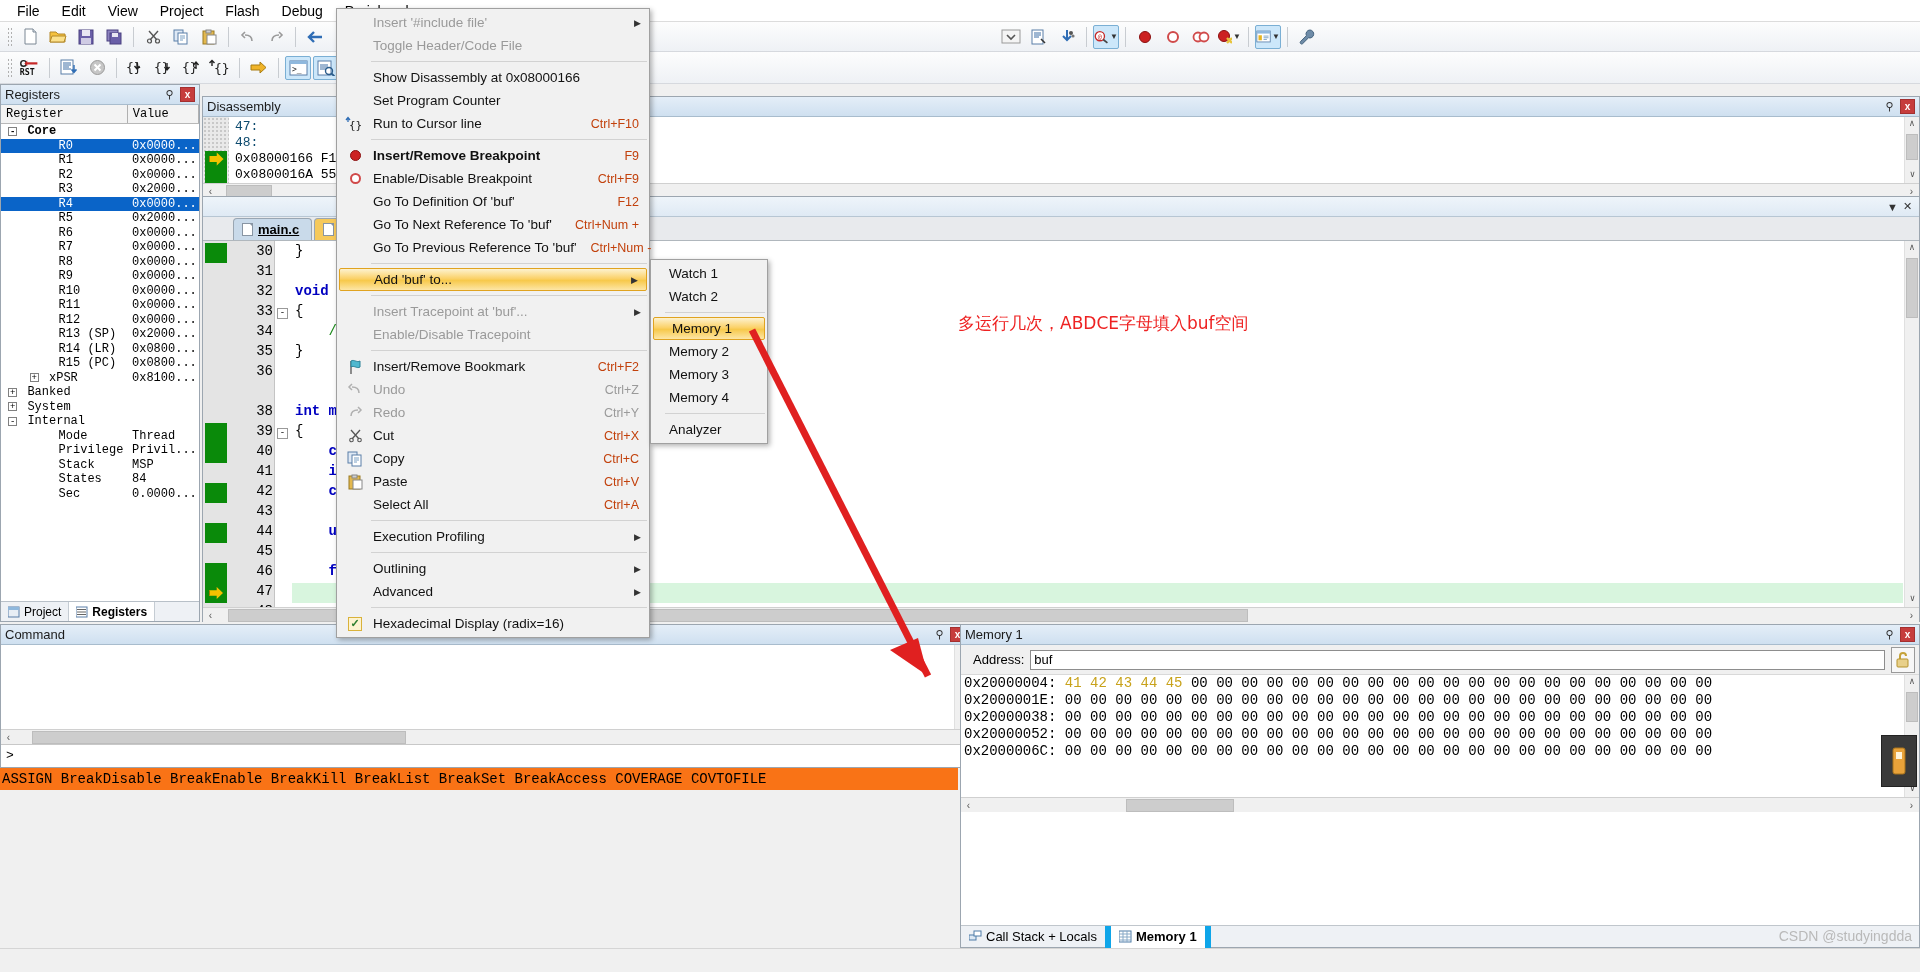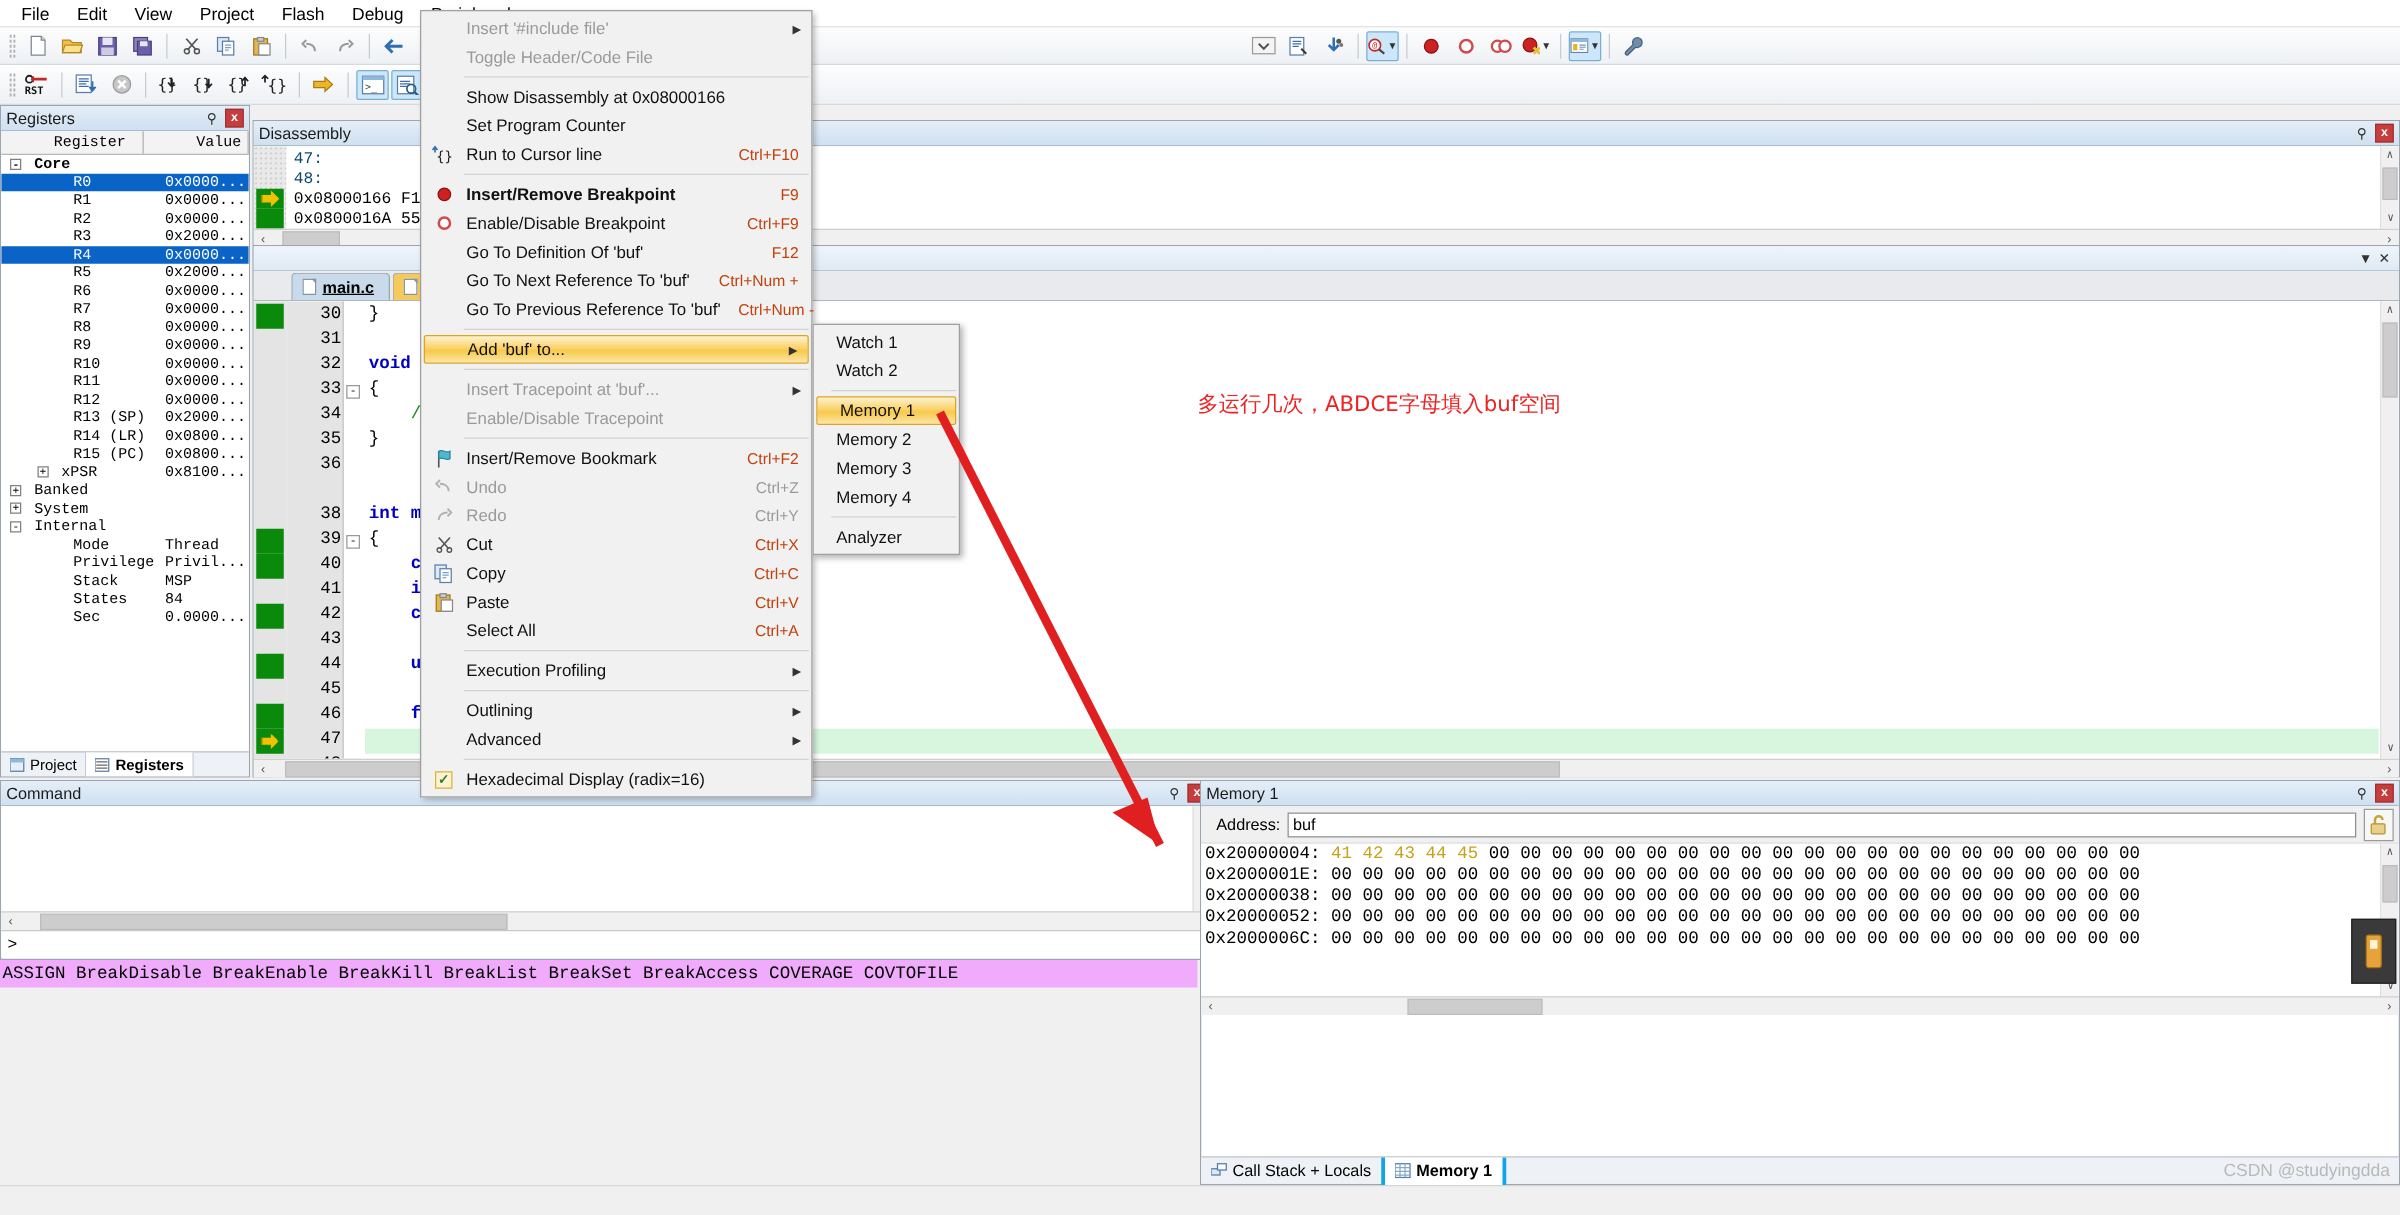--- a/index.html
+++ b/index.html
@@ -61,21 +61,21 @@
     width: 15px; height: 15px; display: flex; align-items: center;
     justify-content: center; font-size: 11px; color: #333; cursor: default;
   }
   .closebtn { background: #c63d3d; color: #fff; font-weight: bold; font-size: 10px;
               border: 1px solid #a33030; margin-left: 3px; }
 
   
   #registers { left: 0; top: 84px; width: 200px; height: 538px; }
   .reg-head { display: flex; height: 19px; background: #f3f3f3;
     border-bottom: 1px solid #b8b8b8; font-family: "Liberation Mono", monospace; font-size: 12px; }
-  .reg-head div { border-right: 1px solid #b0b0b0; padding: 2px 5px; color:#000;margin-left:37px;}
+  .reg-head div { border-right: 1px solid #b0b0b0; padding: 2px 5px; color:#000;}
   .reg-head .c1 { width: 128px; }
   .reg-head .c2 { width: 72px; }
   .reg-body { font-family: "Liberation Mono", monospace; font-size: 12px;
     height: 478px; overflow: hidden; background: #fff; position: relative; }
   .reg-row { height: 14.5px; display: flex; align-items: center; white-space: nowrap; }
   .reg-row .nm { padding-left: 0; color: #000; }
   .reg-row .vl { position: absolute; left: 131px; color: #000; }
   .reg-row.sel { background: #0a64c8; }
   .reg-row.sel .nm, .reg-row.sel .vl { color: #fff; }
   .reg-row.grp .nm { font-weight: bold; }
@@ -156,42 +156,42 @@
      text-align: center; color: #000; font-family: "Liberation Mono", monospace; }
 
   
   #command { left: 0; top: 624px; width: 970px; height: 144px; }
   .cmd-out { height: 84px; background: #fff; position: relative; overflow:hidden; }
   .cmd-input { height: 22px; background: #fff; border-top: 1px solid #c8c8c8;
     display: flex; align-items: center; padding-left: 5px;
     font-family: "Liberation Mono", monospace; font-size: 13px; }
   .cmd-help { position: absolute; left: 0; top: 768px; width: 958px; height: 22px;
     font-family: "Liberation Mono", monospace; font-size: 14px; color: #000;
-    display: flex; align-items: center; padding-left: 2px; background: #f0abfc;
+    display: flex; align-items: center; padding-left: 2px; background: #f97316;
     white-space: nowrap; overflow: hidden; }
 
   
   #memory { left: 960px; top: 624px; width: 960px; height: 324px; }
   .mem-addr-row { height: 30px; background: #f0f0f0; display: flex; align-items: center;
     padding: 0 4px; border-bottom: 1px solid #d9d9d9; }
   .mem-addr-row label { font-size: 13px; color: #000; margin: 0 6px 0 8px; }
   .mem-addr-input { flex: 1; height: 20px; border: 1px solid #8d8d8d; background: #fff;
     font-family: "Liberation Sans", sans-serif; font-size: 13px; padding: 0 3px;
     color: #000; outline: none; }
   .lockbtn { width: 24px; height: 26px; margin-left: 6px; border: 1px solid #9a9a9a;
     background: #f7f7f7; display: flex; align-items: center; justify-content: center; }
   .mem-body { position: relative; height: 122px; background: #fff; overflow: hidden;
     font-family: "Liberation Mono", monospace; font-size: 14px; }
   .mem-row { height: 17px; white-space: nowrap; padding-left: 3px; color: #000; }
   .mem-row .ad { color: #000; }
   .mem-row .hl { color: #c8a21a; }
   .mem-tabs { position: absolute; left: 0; bottom: 0; width: 100%; height: 22px;
     display: flex; align-items: center; background: #eef1f5; border-top: 1px solid #c0c6cc; }
   .mem-tab { display: flex; align-items: center; gap: 4px; padding: 0 8px; height: 22px;
-    font-size: 13px; border-right: 3px solid #0ea5e9; color: #000; cursor: default; }
+    font-size: 13px; border-right: 6px solid #0ea5e9; color: #000; cursor: default; }
   .mem-tab.sel { background: #fff; font-weight: bold; }
   .usbbtn { position: absolute; right: 2px; top: 60px; width: 36px; height: 52px;
     background: #3a3a3a; border: 1px solid #222; display: flex;
     align-items: center; justify-content: center; }
 
   
   .ctxmenu { position: absolute; background: #f1f1f1; border: 1px solid #a0a0a0;
     box-shadow: 2px 2px 5px rgba(0,0,0,.3); z-index: 50; padding: 2px 0; }
   #ctx-main { left: 336px; top: 8px; width: 314px; }
   .ctxitem { height: 23px; display: flex; align-items: center; position: relative;

